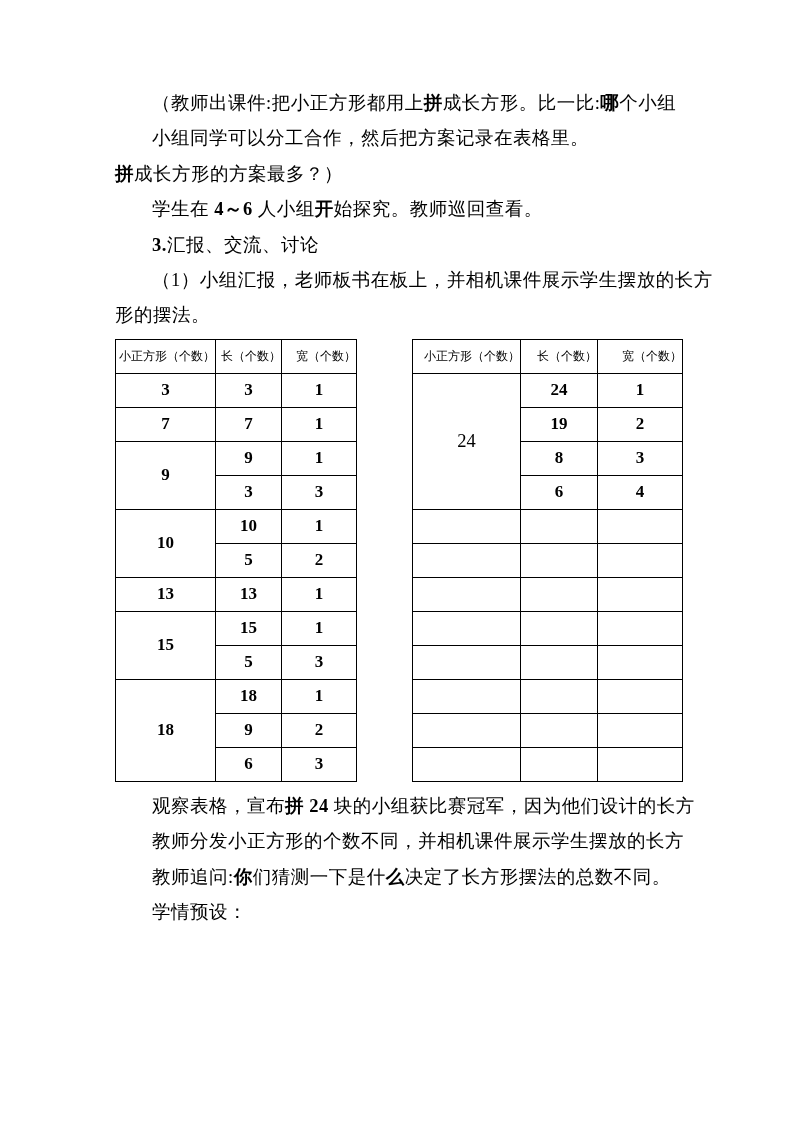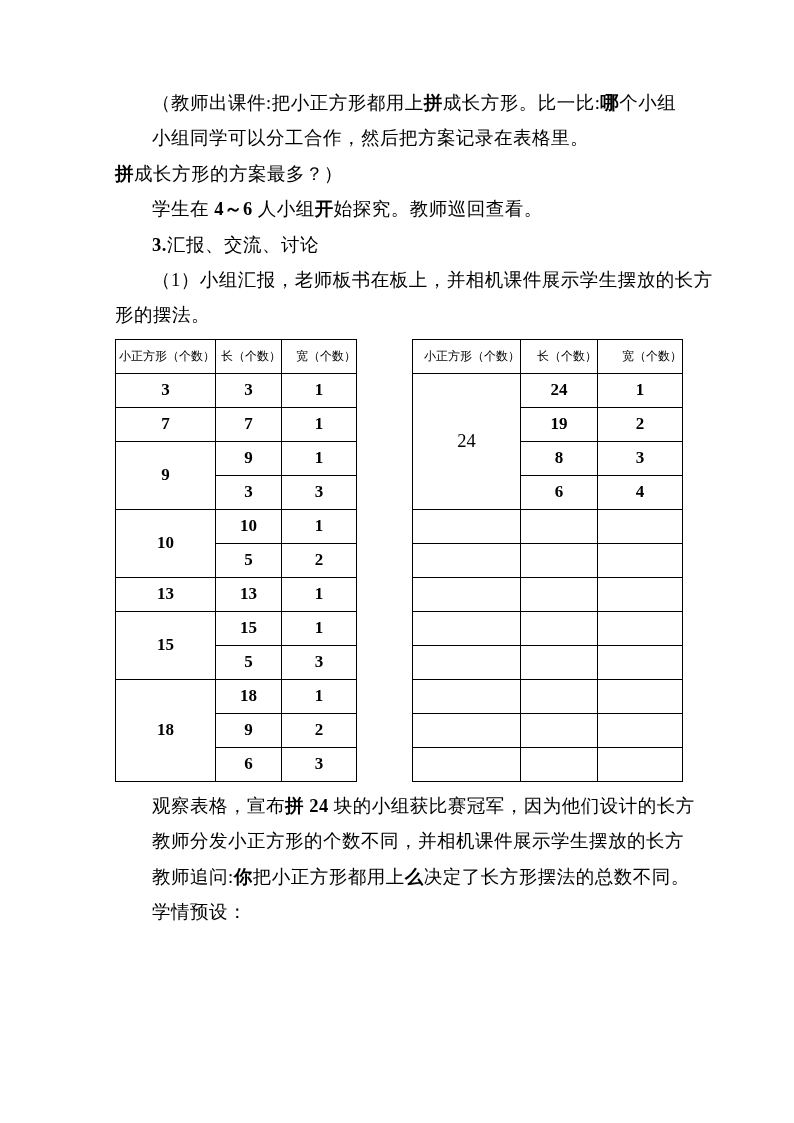--- a/index.html
+++ b/index.html
@@ -200,17 +200,17 @@
 
   </div>
 
 
   <div class="line indent"><span>观察表格，宣布</span><span class="b">拼</span><span> </span><span class="b">24</span><span> 块的小组获比赛冠军，因为他们设计的长方</span></div>
 
 
   <div class="line indent"><span>教师分发小正方形的个数不同，并相机课件展示学生摆放的长方</span></div>
 
 
-  <div class="line indent"><span>教师追问:</span><span class="b">你</span><span>把小正方形都用上</span><span class="b">么</span><span>决定了长方形摆法的总数不同。</span></div>
+  <div class="line indent"><span>教师追问:</span><span class="b">你</span><span>们猜测一下是什</span><span class="b">么</span><span>决定了长方形摆法的总数不同。</span></div>
 
   <div class="line indent"><span>学情预设：</span></div>
 
 </div>
 
 </body></html>

